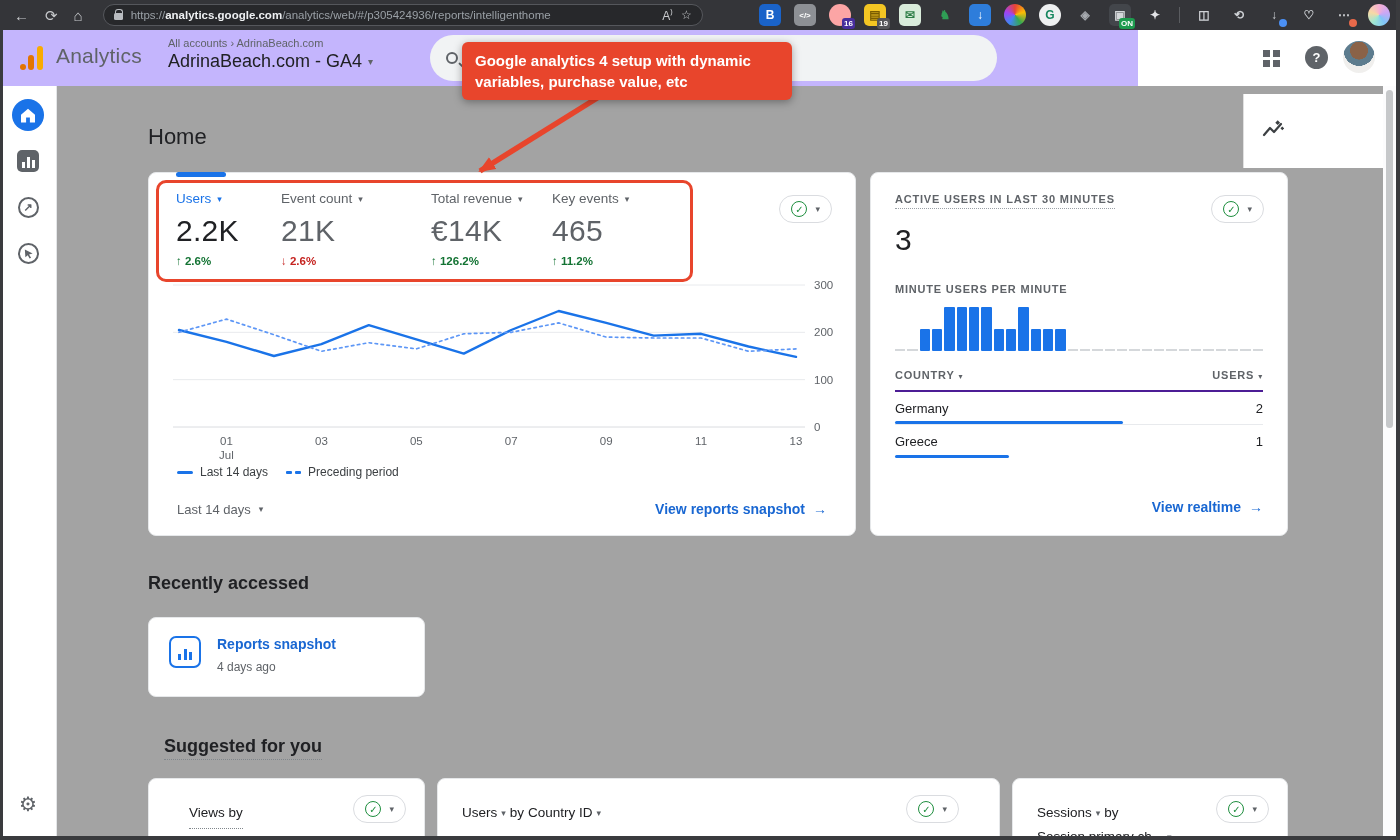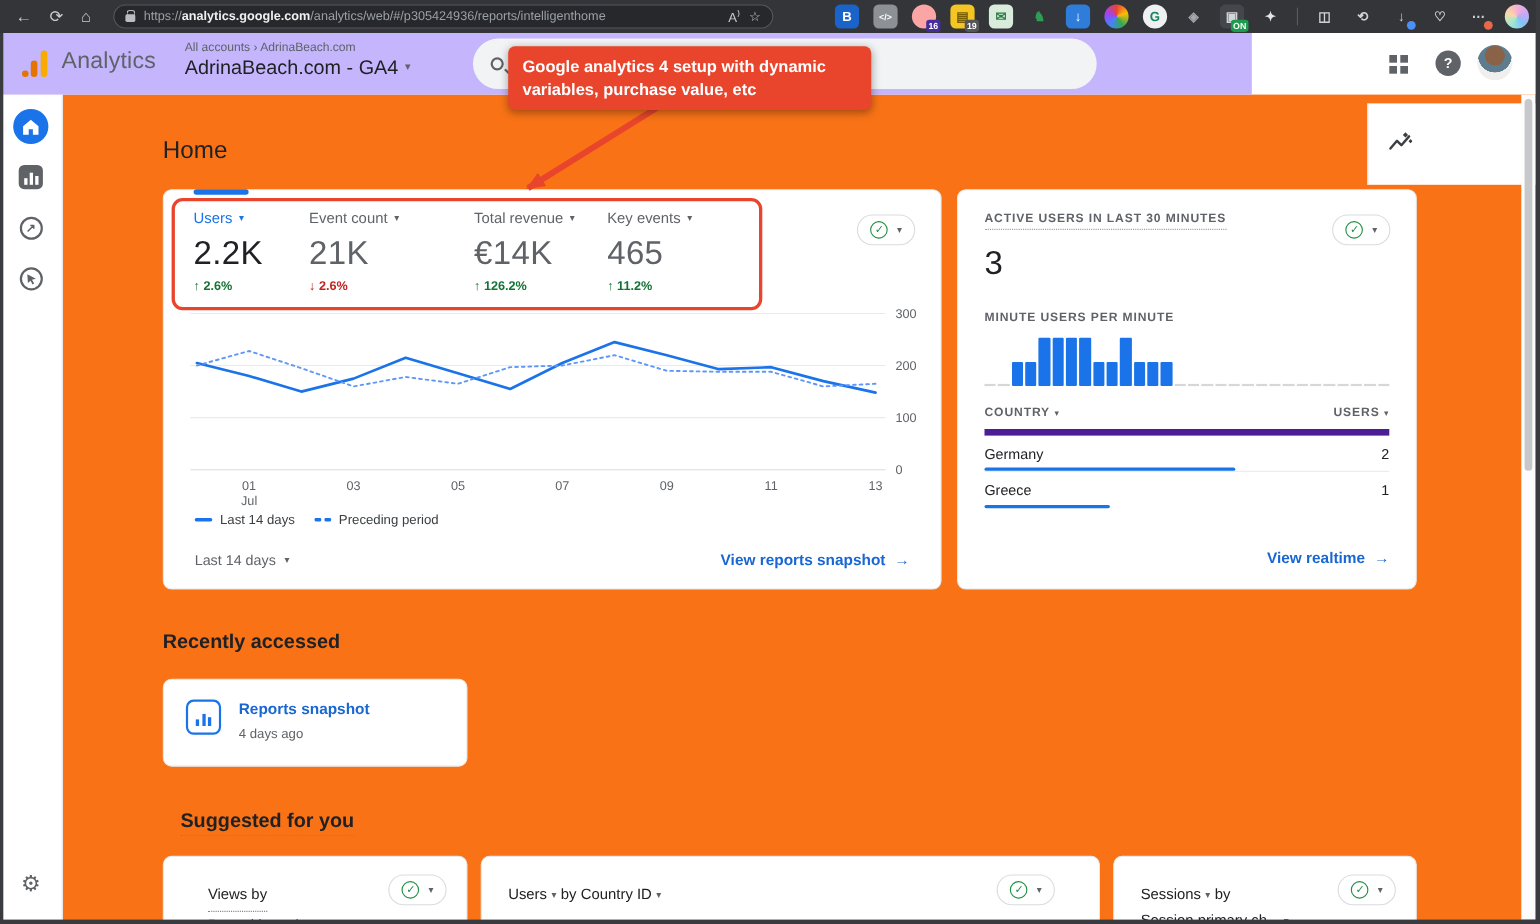--- a/index.html
+++ b/index.html
@@ -64,21 +64,21 @@
   .home-circle { width:32px; height:32px; border-radius:50%; background:#1a73e8; display:flex;
     align-items:center; justify-content:center; }
   .reports-sq { width:22px; height:22px; border-radius:5px; background:#5f6368; display:flex;
     align-items:flex-end; justify-content:center; gap:2px; padding-bottom:4px; }
   .reports-sq i { width:3px; background:#fff; display:block; }
   .ring { width:21px; height:21px; border:2px solid #5f6368; border-radius:50%; display:flex;
     align-items:center; justify-content:center; color:#5f6368; font-size:11px; font-weight:bold; }
   .gear-item { margin-top:auto; margin-bottom:24px; font-size:20px; color:#5f6368; background:none; border:none; cursor:pointer; }
 
   
-  .content { position:absolute; left:57px; top:86px; width:1343px; height:754px; background:#f97316; overflow:hidden; }
+  .content { position:absolute; left:57px; top:86px; width:1343px; height:754px; background:#a3a3a3; overflow:hidden; }
   .page-title { position:absolute; left:91px; top:38px; font-size:22px; color:#202124; font-weight:400; }
   .insights-rail { position:absolute; left:1186px; top:8px; width:157px; height:74px; background:#fff;
     border-left:1px solid #e0e0e0; }
   .insights-btn { position:absolute; left:18px; top:26px; background:none; border:none; cursor:pointer; }
 
   .cards-row { position:absolute; left:91px; top:86px; width:1140px; display:flex; gap:14px; }
   .card { background:#fff; border:1px solid #e6e8ea; border-radius:8px; position:relative; }
   .overview-card { width:708px; height:364px; display:flex; flex-direction:column; padding:18px 16px 14px; }
   .realtime-card { width:418px; height:364px; display:flex; flex-direction:column; padding:20px 24px 16px; }
   .tab-pill { position:absolute; left:27px; top:-1px; width:50px; height:5px; background:#1a73e8; border-radius:3px; }
@@ -116,21 +116,21 @@
   .rt-title { font-size:11px; letter-spacing:.8px; color:#5f6368; font-weight:bold;
     border-bottom:1px dotted #9aa0a6; padding-bottom:3px; display:inline-block; width:fit-content; }
   .rt-value { font-size:30px; color:#202124; margin-top:14px; }
   .rt-sub { font-size:11px; letter-spacing:.8px; color:#5f6368; font-weight:bold; margin-top:26px; }
   .minute-bars { display:flex; align-items:flex-end; gap:2px; height:46px; margin-top:10px; }
   .minute-bars .slot { flex:1; display:flex; align-items:flex-end; }
   .minute-bars .bar { width:100%; background:#1a73e8; border-radius:1px; }
   .minute-bars .dash { width:100%; height:2px; background:#d5d8db; }
   .rt-table { margin-top:18px; }
   .rt-thead { display:flex; justify-content:space-between; font-size:11px; letter-spacing:.8px;
-    color:#5f6368; font-weight:bold; padding-bottom:9px; border-bottom:6px solid #4c1d95; }
+    color:#5f6368; font-weight:bold; padding-bottom:9px; border-bottom:2px solid #4c1d95; }
   .th-caret { font-size:8px; margin-left:4px; }
   .rt-row { padding-top:9px; }
   .rt-row-line { display:flex; justify-content:space-between; font-size:13px; color:#202124; }
   .rt-bar-track { position:relative; height:4px; margin-top:5px; }
   .rt-row.with-rule .rt-bar-track { border-bottom:1px solid #e8eaed; }
   .country-bar { position:absolute; left:0; bottom:0; height:3px; background:#1a73e8; border-radius:2px; }
 
   .section-heading { position:absolute; font-size:18px; color:#202124; }
   .dotted-u { border-bottom:1px dotted #80868b; padding-bottom:3px;margin-left:16px; }
   .recent-card { position:absolute; left:91px; top:531px; width:277px; height:80px; display:flex;

